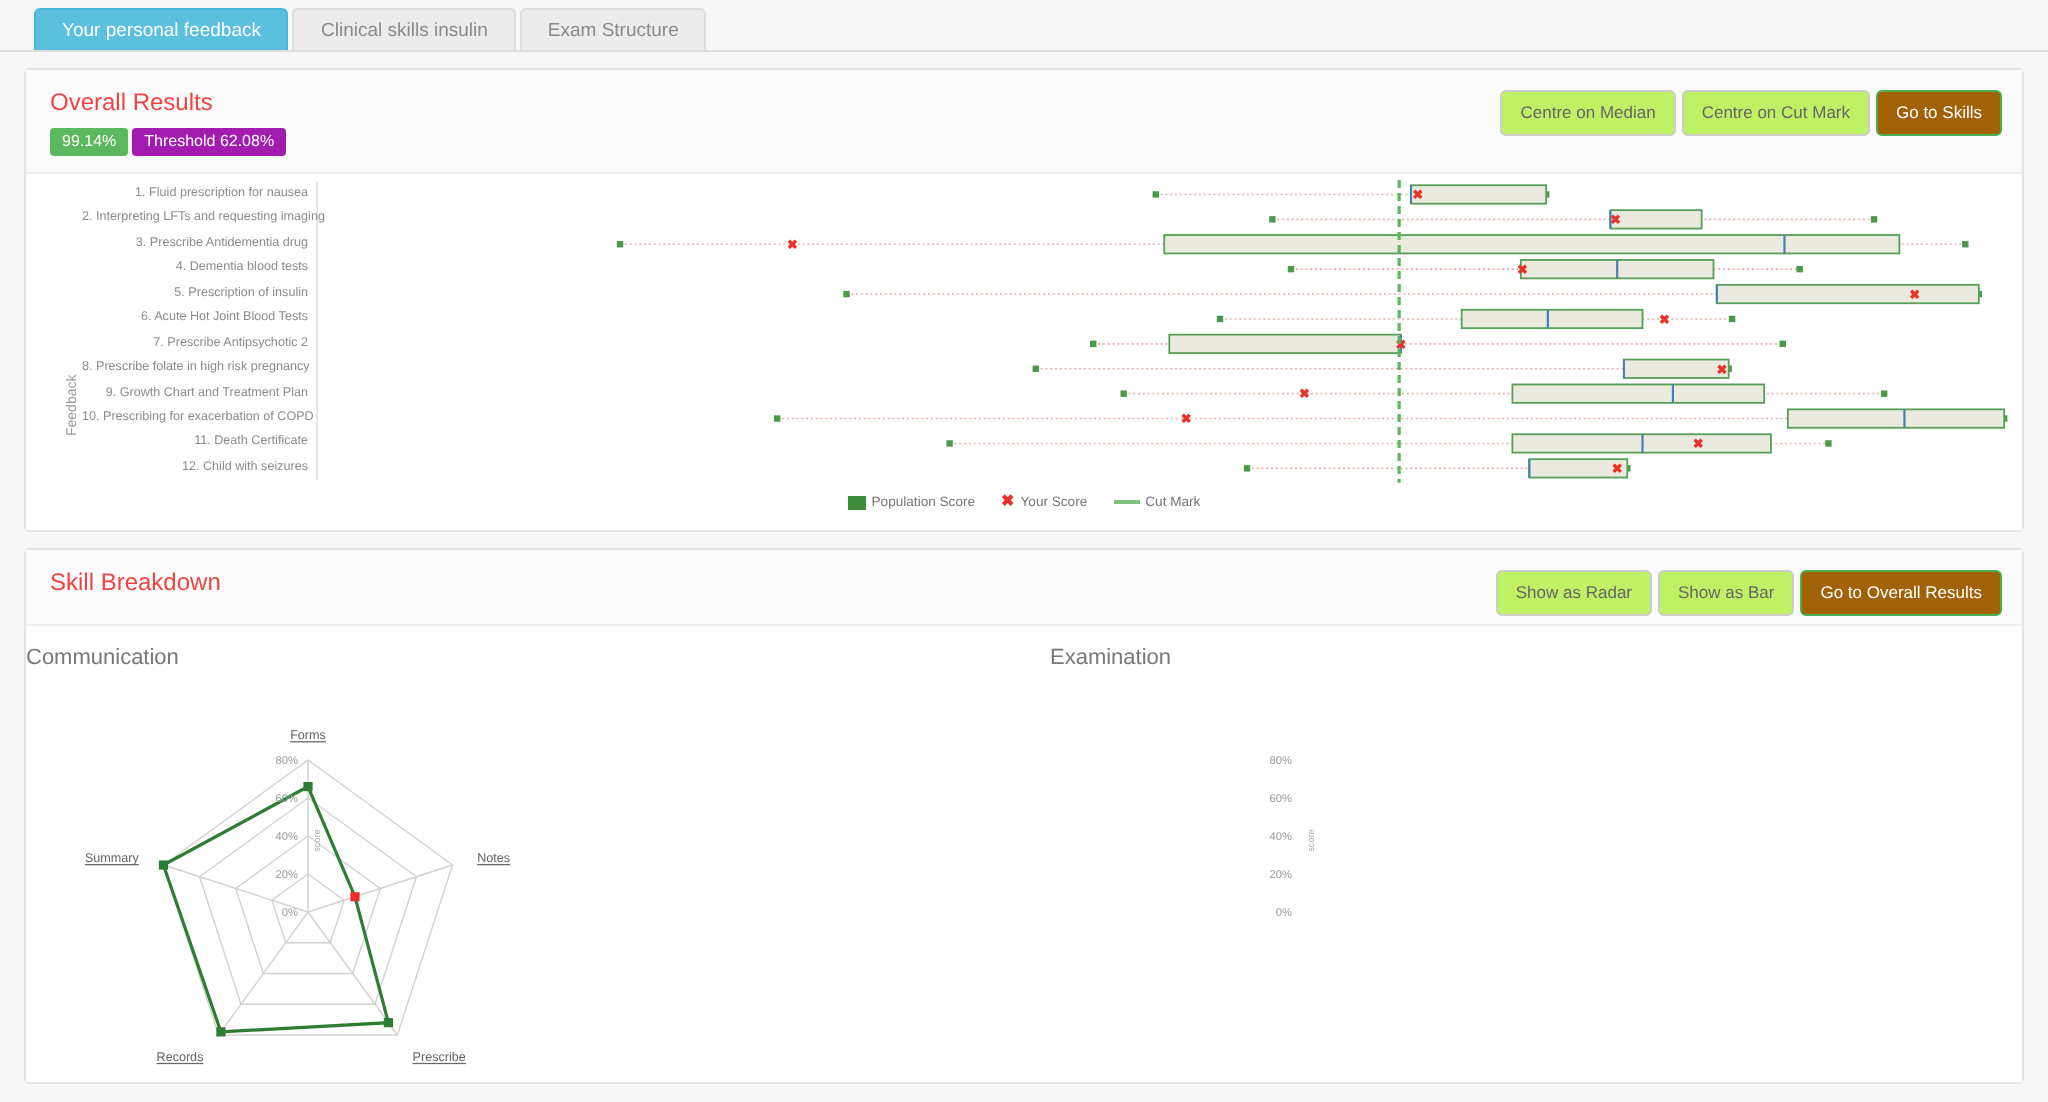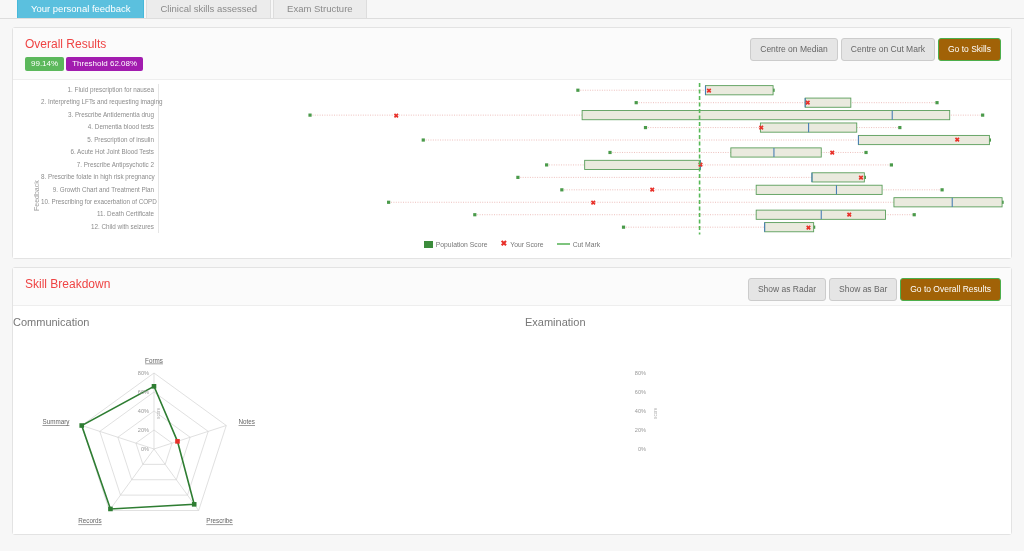--- a/index.html
+++ b/index.html
@@ -10,21 +10,21 @@
     font-family: "Liberation Sans", sans-serif;
     font-size: 11px;
     color: #555;
     overflow: hidden;
   }
 
   
   .tabbar {
     display: flex;
     align-items: flex-end;
-    height: 19px;
+    height: 26px;
     padding-left: 17px;
     background: #f7f7f7;
     border-bottom: 1px solid #ddd;
   }
   .tab {
     height: 21px;
     line-height: 21px;
     padding: 0 13px;
     font-size: 9.5px;
     color: #8a8a8a;
@@ -79,21 +79,21 @@
     top: 10px;
     display: flex;
     gap: 3px;
   }
   .btn {
     font-size: 8.5px;
     line-height: 1;
     padding: 6px 9px;
     border: 1px solid #ccc;
     border-radius: 3px;
-    background: #e5e5e5;
+    background: #bef264;
     color: #666;
     cursor: pointer;
     white-space: nowrap;
   }
   .btn.primary {
     background: #a16207;
     border-color: #4cae4c;
     color: #ffffff;
   }
 
@@ -149,21 +149,21 @@
     font-size: 11px;
     color: #777;
     padding-top: 10px;
   }
 </style>
 </head>
 <body>
 
 <div class="tabbar">
   <div class="tab active">Your personal feedback</div>
-  <div class="tab">Clinical skills assessed</div>
+  <div class="tab">Clinical skills insulin</div>
   <div class="tab">Exam Structure</div>
 </div>
 
 <div class="panel">
   <div class="panel-head">
     <div class="panel-title">Overall Results</div>
     <div class="badges">
       <span class="badge green">99.14%</span>
       <span class="badge grey">Threshold 62.08%</span>
     </div>

